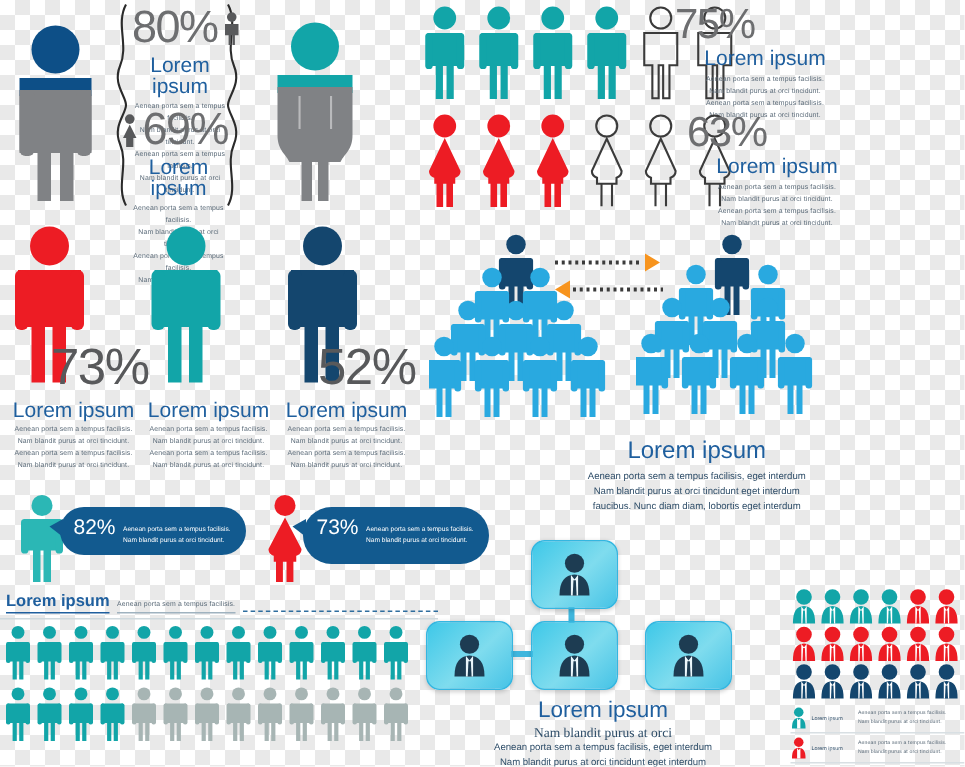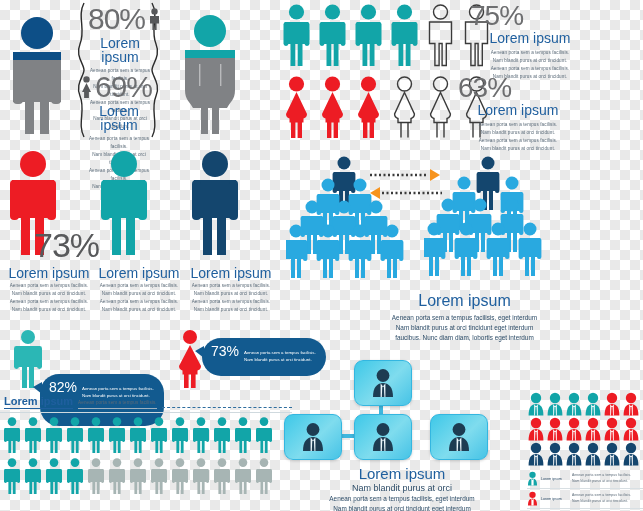--- a/index.html
+++ b/index.html
@@ -111,20 +111,21 @@
 Nam blandit purus at orci tincidunt.
 Aenean porta sem a tempus facilisis.
 Nam blandit purus at orci tincidunt.</div>
 
   <svg class="abs" style="left:188px;top:4px;" width="54" height="105" viewBox="0 0 54 105">
     <circle cx="27" cy="14" r="13" fill="#14466e"></circle>
     <path d="M6 30 h42 v38 h-10 v37 h-9 v-37 h-5 v37 h-9 v-37 h-9 z" fill="#14466e"></path>
     <rect x="4" y="30" width="9" height="40" rx="4" fill="#14466e"></rect>
     <rect x="41" y="30" width="9" height="40" rx="4" fill="#14466e"></rect>
   </svg>
+  <div class="pct-lg abs" style="left:212px;top:82px;">52%</div>
   <div class="li-head abs" style="left:184px;top:120px;width:94px;text-align:center;">Lorem ipsum</div>
   <div class="body-txt abs" style="left:184px;top:136px;width:94px;text-align:center;white-space:pre-line;">Aenean porta sem a tempus facilisis.
 Nam blandit purus at orci tincidunt.
 Aenean porta sem a tempus facilisis.
 Nam blandit purus at orci tincidunt.</div>
 </div>
 
 <div class="abs" style="left:282px;top:0;width:361px;height:142px;">
 
   <div class="abs" style="left:0;top:4px;display:flex;gap:7px;">
@@ -155,21 +156,21 @@
     <svg width="29" height="62" viewBox="0 0 29 62">
       <circle cx="14.5" cy="8" r="7" fill="none" stroke="#3b3b3b" stroke-width="1.4"></circle>
       <path d="M3.5 18 h22 v21.5 h-5.2 v22 h-4.2 v-22 h-3 v22 h-4.2 v-22 h-5.4z" fill="none" stroke="#3b3b3b" stroke-width="1.4"></path>
     </svg>
     <svg width="29" height="62" viewBox="0 0 29 62">
       <circle cx="14.5" cy="8" r="7" fill="none" stroke="#3b3b3b" stroke-width="1.4"></circle>
       <path d="M3.5 18 h22 v21.5 h-5.2 v22 h-4.2 v-22 h-3 v22 h-4.2 v-22 h-5.4z" fill="none" stroke="#3b3b3b" stroke-width="1.4"></path>
     </svg>
   </div>
 
-  <div class="abs" style="left:188px;top:2px;width:120px;">
+  <div class="abs" style="left:168px;top:2px;width:120px;">
     <div class="pct" style="font-size:28px;">75%</div>
     <div class="li-head" style="margin-top:1px;text-align:center;">Lorem ipsum</div>
     <div class="body-txt" style="margin-top:4px;text-align:center;white-space:pre-line;">Aenean porta sem a tempus facilisis.
 Nam blandit purus at orci tincidunt.
 Aenean porta sem a tempus facilisis.
 Nam blandit purus at orci tincidunt.</div>
   </div>
 
   <div class="abs" style="left:0;top:76px;display:flex;gap:7px;">
     <svg width="29" height="62" viewBox="0 0 29 62">
@@ -334,21 +335,21 @@
 
 <div class="abs" style="left:0;top:330px;width:290px;height:62px;">
 
   <svg class="abs" style="left:8px;top:0;" width="40" height="58" viewBox="0 0 40 58">
     <circle cx="20" cy="7" r="7" fill="#2bb7b5"></circle>
     <path d="M8 16 h24 v21 h-6 v21 h-5 v-21 h-2 v21 h-5 v-21 h-6z" fill="#2bb7b5"></path>
     <rect x="6" y="16" width="5" height="23" rx="2.4" fill="#2bb7b5"></rect>
     <rect x="29" y="16" width="5" height="23" rx="2.4" fill="#2bb7b5"></rect>
   </svg>
 
-  <div class="abs" style="left:40px;top:8px;width:124px;height:52px;background:#125a8f;border-radius:19px;margin-top:36px;">
+  <div class="abs" style="left:40px;top:8px;width:124px;height:32px;background:#125a8f;border-radius:19px;">
     <div style="position:absolute;left:-7px;top:8px;width:0;height:0;border-top:5px solid transparent;border-bottom:7px solid transparent;border-right:9px solid #125a8f;"></div>
     <div style="position:absolute;left:9px;top:6px;color:#ffffff;font-size:14px;line-height:1;">82%</div>
     <div class="body-txt-w" style="position:absolute;left:42px;top:11px;white-space:pre-line;">Aenean porta sem a tempus facilisis.
 Nam blandit purus at orci tincidunt.</div>
   </div>
 
   <svg class="abs" style="left:170px;top:0;" width="40" height="58" viewBox="0 0 40 58">
     <circle cx="20" cy="7" r="7" fill="#ed1c24"></circle>
     <path d="M20 15 L31 36 c0 3 -2 4 -3.5 4.5 v4 h-15 v-4 c-1.5 -.5 -3.5 -1.5 -3.5 -4.5z" fill="#ed1c24"></path>
     <rect x="14" y="44" width="4.6" height="14" fill="#ed1c24"></rect>
@@ -574,21 +575,21 @@
     <svg style="position:absolute;left:16px;top:7px;" width="24" height="30" viewBox="0 0 24 30">
       <circle cx="12" cy="7.5" r="6.4" fill="#1d3c52"></circle>
       <path d="M12 15 C5.5 15.5 2 19.5 2 29 h20 C22 19.5 18.5 15.5 12 15 z" fill="#1d3c52"></path>
       <path d="M9.6 15.2 L12 18.4 L14.4 15.2 L14.4 29 L9.6 29 z" fill="#eaf6fb"></path>
       <path d="M11.3 18.8 h1.6 l.5 10.2 h-2.6 z" fill="#1d3c52"></path>
     </svg>
   </div>
 
   <div class="abs" style="left:0;top:108px;width:232px;text-align:center;">
     <div class="li-head" style="font-size:15px;">Lorem ipsum</div>
-    <div style="color:#2e4d68;font-size:9px;margin-top:2px;">Nam blandit purus at orci</div>
+    <div style="color:#2e4d68;font-size:9px;margin-top:2px;font-family:Liberation Serif, serif;">Nam blandit purus at orci</div>
     <div class="body-txt-mid" style="margin-top:1px;white-space:pre-line;">Aenean porta sem a tempus facilisis, eget interdum
 Nam blandit purus at orci tincidunt eget interdum
 faucibus. Nunc diam diam, lobortis eget interdum</div>
   </div>
 </div>
 
 <div class="abs" style="left:527px;top:392px;width:116px;height:119px;">
   <div style="display:grid;grid-template-columns:repeat(6,18px);gap:1px;">
     <svg width="18" height="24" viewBox="0 0 18 24">
         <circle cx="9" cy="6" r="5.2" fill="#12a5a8"></circle>

